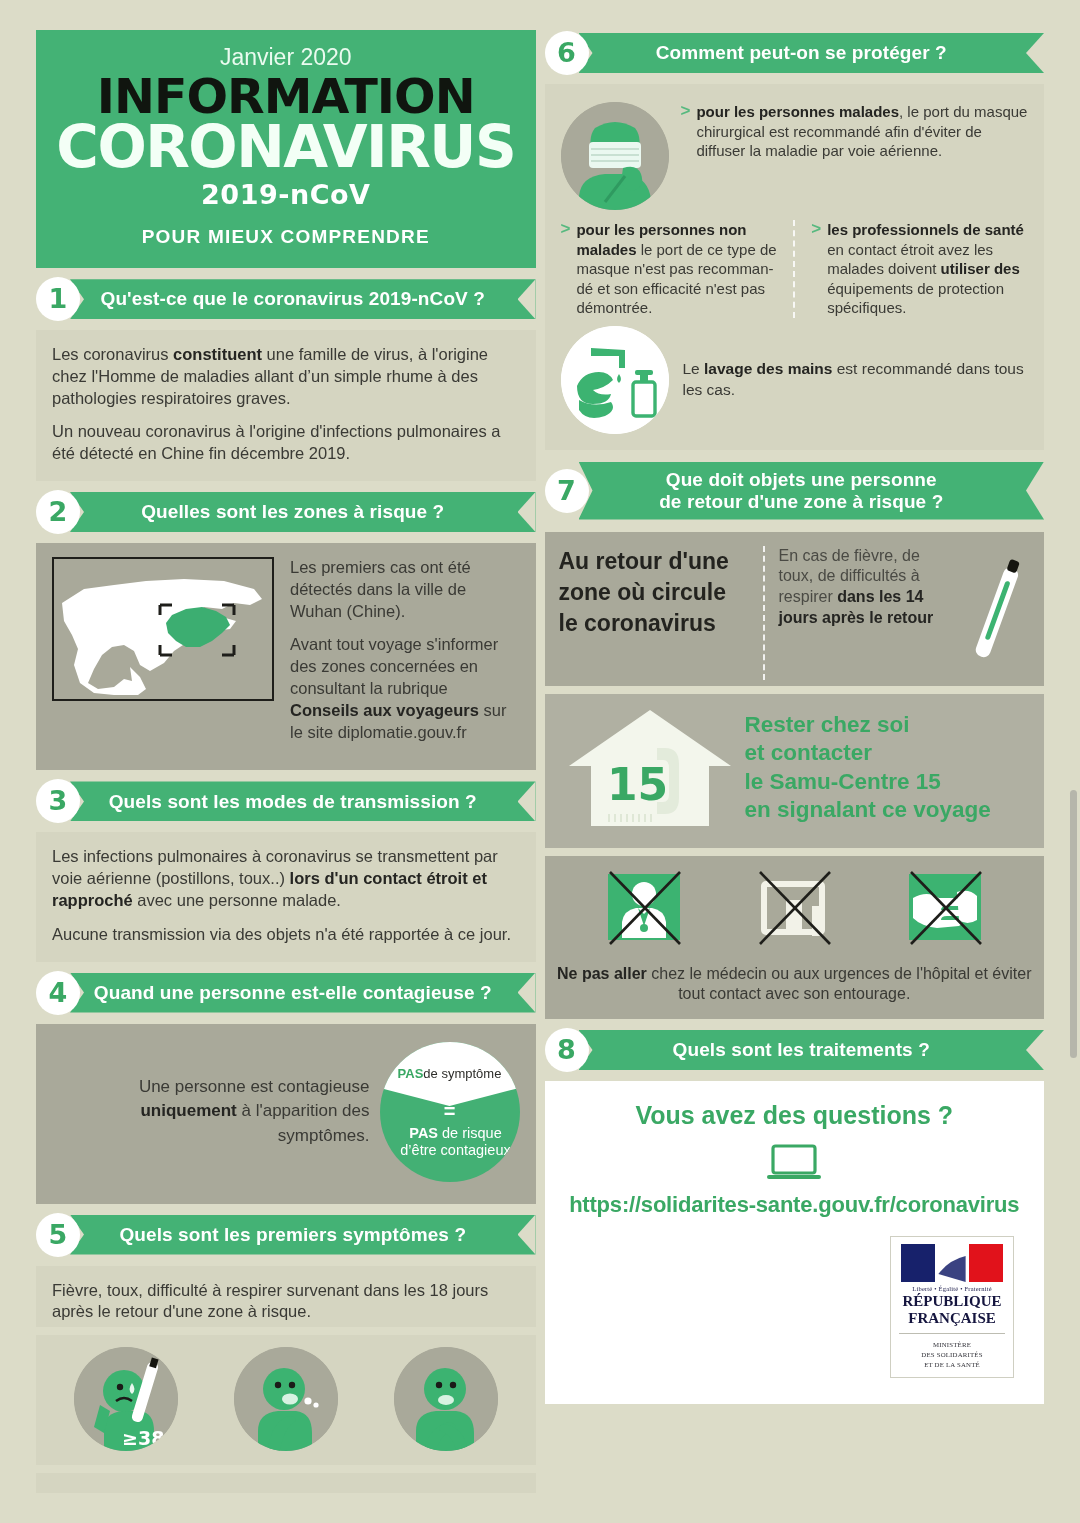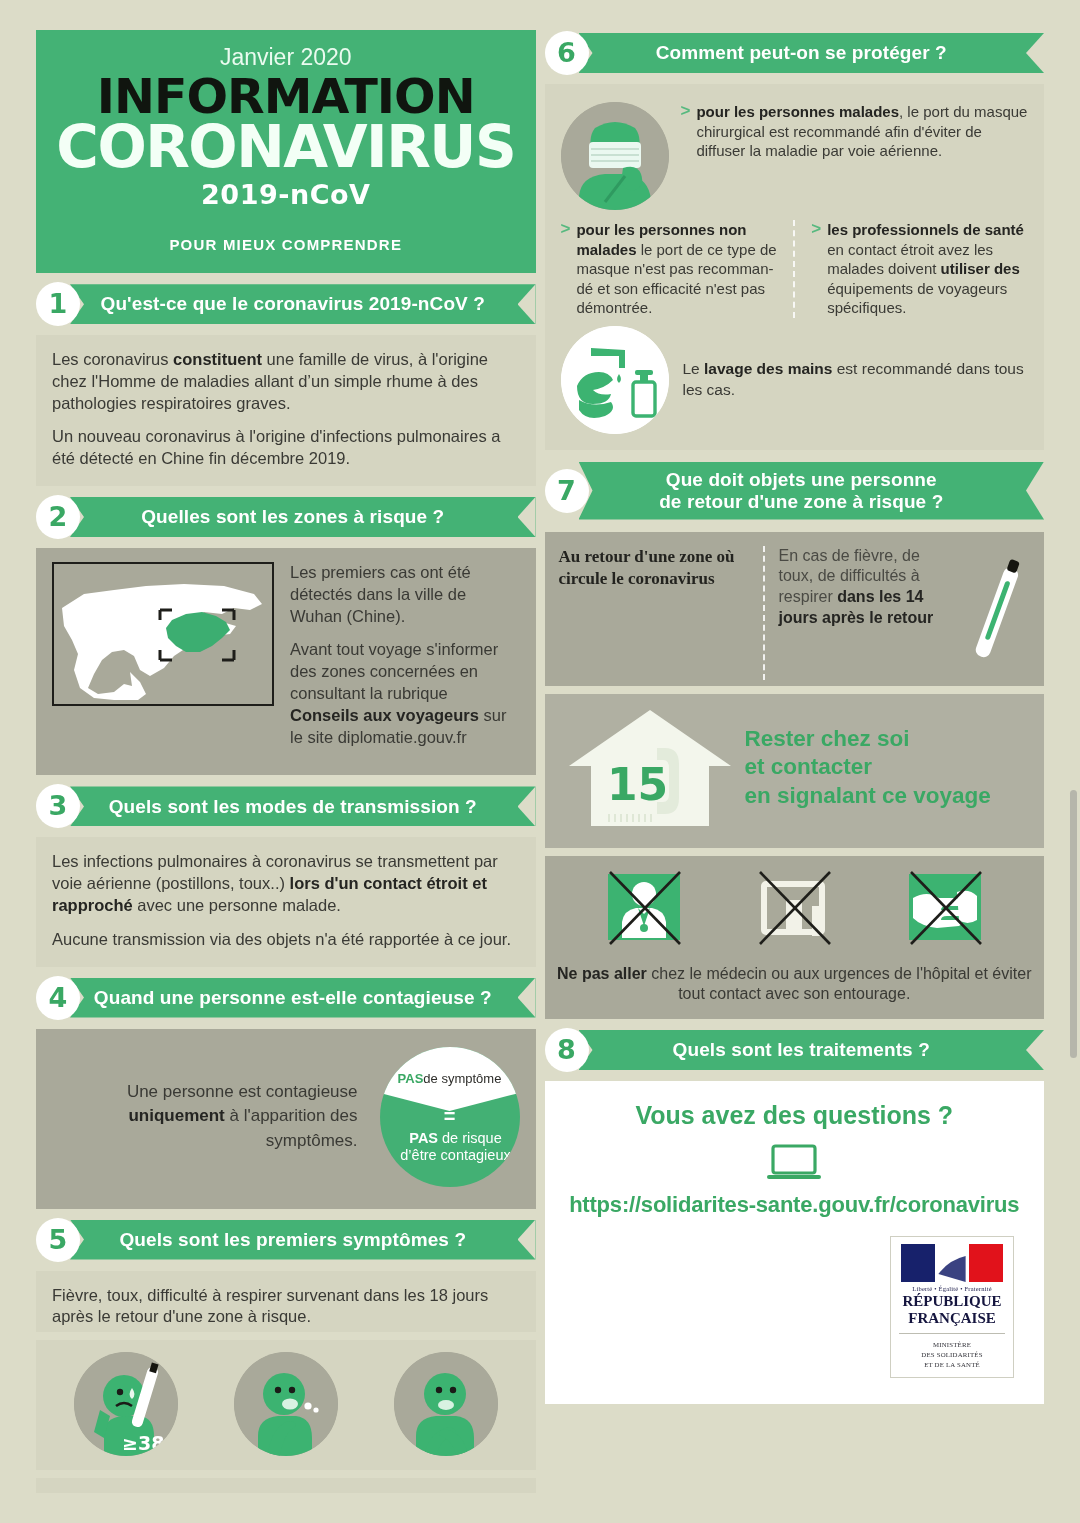--- a/index.html
+++ b/index.html
@@ -58,21 +58,21 @@
   
   .s2{display:flex;gap:16px;align-items:flex-start;}
   .mapbox{
     width:218px;height:140px;border:2px solid #1e1e1a;background:#a9a99a;
     flex:0 0 218px;position:relative;overflow:hidden;
   }
   .s2 .txt{font-size:16.5px;line-height:1.33;color:#3a3a35;}
   .s2 .txt p{margin:0 0 11px 0;}
 
   
-  .s4{display:flex;align-items:center;gap:22px;padding:18px 16px 22px 16px;}
+  .s4{display:flex;align-items:center;gap:10px;padding:18px 16px 22px 16px;}
   .s4 .lead{flex:1;text-align:right;font-size:17px;line-height:1.45;color:#3a3a35;}
   .circle{
     width:140px;height:140px;border-radius:50%;flex:0 0 140px;
     background:#43b074;position:relative;overflow:hidden;
     display:flex;flex-direction:column;
   }
   .circle .top{
     height:46%;background:#fff;display:flex;align-items:center;justify-content:center;
     font-size:13px;clip-path:polygon(0 0,100% 0,100% 72%,50% 100%,0 72%);
   }
@@ -95,21 +95,21 @@
   .bullet .arw{color:#57b97f;font-weight:bold;font-size:17px;line-height:1.1;}
   .s6cols{display:flex;gap:16px;margin-top:10px;position:relative;}
   .s6cols .c{flex:1;}
   .vdash{border-left:2px dashed #fff;align-self:stretch;opacity:.85;}
   .wash{display:flex;align-items:center;gap:14px;margin-top:8px;}
   .ic-wash{width:108px;height:108px;border-radius:50%;background:#fff;flex:0 0 108px;position:relative;overflow:hidden;}
   .wash .t{font-size:15.5px;line-height:1.32;color:#3a3a35;}
 
   
   .s7cols{display:flex;gap:14px;padding:14px 10px 6px 14px;}
-  .s7cols .left{flex:0 0 190px;font-size:17px;font-weight:bold;line-height:1.35;color:#23231f;font-family:Liberation Serif, serif;}
+  .s7cols .left{flex:0 0 190px;font-size:23px;font-weight:bold;line-height:1.35;color:#23231f;}
   .s7cols .right{flex:1;font-size:16px;line-height:1.3;color:#4a4a44;position:relative;}
   .thermo-wrap{position:relative;width:70px;flex:0 0 70px;}
   .house-row{display:flex;align-items:center;gap:10px;padding:10px 10px 16px 20px;}
   .house{width:170px;height:128px;flex:0 0 170px;position:relative;}
   .samu{color:#3aa864;font-weight:bold;font-size:22.5px;line-height:1.25;}
 
   
   .crossrow{display:flex;justify-content:space-around;align-items:center;padding:14px 24px 6px;}
   .cross{width:80px;height:80px;position:relative;}
   .crosscap{text-align:center;font-size:16px;line-height:1.3;color:#3a3a35;padding:8px 10px 14px;}
@@ -132,21 +132,21 @@
 
   
   .hdr{background:#44b275;padding:14px 10px 20px;text-align:center;}
   .hdr .date{color:#eafbef;font-size:23px;margin-bottom:2px;}
   .hdr .t1{color:#10150f;font-weight:bold;font-size:48px;letter-spacing:-1px;line-height:.98;
            font-family:"DejaVu Sans",sans-serif;transform:scaleX(1.02);}
   .hdr .t2{color:#f3fff6;font-weight:bold;font-size:58px;letter-spacing:-1.5px;line-height:.95;
            font-family:"DejaVu Sans",sans-serif;}
   .hdr .t3{color:#fff;font-weight:bold;font-size:27px;letter-spacing:.5px;margin-top:4px;
            font-family:"DejaVu Sans",sans-serif;}
-  .hdr .t4{color:#fff;font-weight:bold;font-size:15px;letter-spacing:1.2px;margin-top:26px;}
+  .hdr .t4{color:#fff;font-weight:bold;font-size:19px;letter-spacing:1.2px;margin-top:16px;}
 
   .spacer{flex:1;background:#d5d5c1;}
   .scrollbar{position:absolute;right:3px;top:790px;width:7px;height:268px;background:#b6b6ab;border-radius:4px;}
 </style>
 </head>
 <body>
 
 <div class="page">
 
   <div class="col colL">
@@ -318,21 +318,21 @@
         <div class="c">
           <div class="bullet">
             <span class="arw">&gt;</span>
             <span><b>pour les personnes non malades</b><span> le port de ce type de masque n'est pas recomman-dé et son efficacité n'est pas démontrée.</span></span>
           </div>
         </div>
         <div class="vdash"></div>
         <div class="c">
           <div class="bullet">
             <span class="arw">&gt;</span>
-            <span><b>les professionnels de santé</b><span> en contact étroit avez les malades doivent </span><b>utiliser des</b><span> équipements de voyageurs spécifiques.</span></span>
+            <span><b>les professionnels de santé</b><span> en contact étroit avez les malades doivent </span><b>utiliser des</b><span> équipements de protection spécifiques.</span></span>
           </div>
         </div>
       </div>
 
       <div class="wash">
         <div class="ic-wash">
           <svg viewBox="0 0 108 108" width="108" height="108">
             <circle cx="54" cy="54" r="54" fill="#ffffff"></circle>
             <path fill="#3cb371" d="M30 22 L30 30 L58 30 L58 42 L64 42 L64 24 Z"></path>
             <path fill="#3cb371" d="M16 60 q6-14 22-14 q10 0 14 8 q-8 8 -20 10 q6 6 18 4 q-2 10 -18 10 q-16 0 -16-18Z"></path>
@@ -386,20 +386,21 @@
             <line x1="68" y1="110" x2="68" y2="118"></line>
               <line x1="74" y1="110" x2="74" y2="118"></line>
             <line x1="80" y1="110" x2="80" y2="118"></line>
               <line x1="86" y1="110" x2="86" y2="118"></line>
           </g>
         </svg>
       </div>
       <div class="samu" id="samu">
           <div>Rester chez soi</div>
           <div>et contacter</div>
+          <div>le Samu-Centre 15</div>
           <div>en signalant ce voyage</div>
         </div>
     </div>
 
     <div class="block dark" style="padding:0">
       <div class="crossrow">
         <div class="cross">
           <svg viewBox="0 0 80 80" width="80" height="80">
             <rect x="4" y="4" width="72" height="66" fill="#3cb371"></rect>
             <circle cx="40" cy="24" r="12" fill="#ffffff"></circle>

